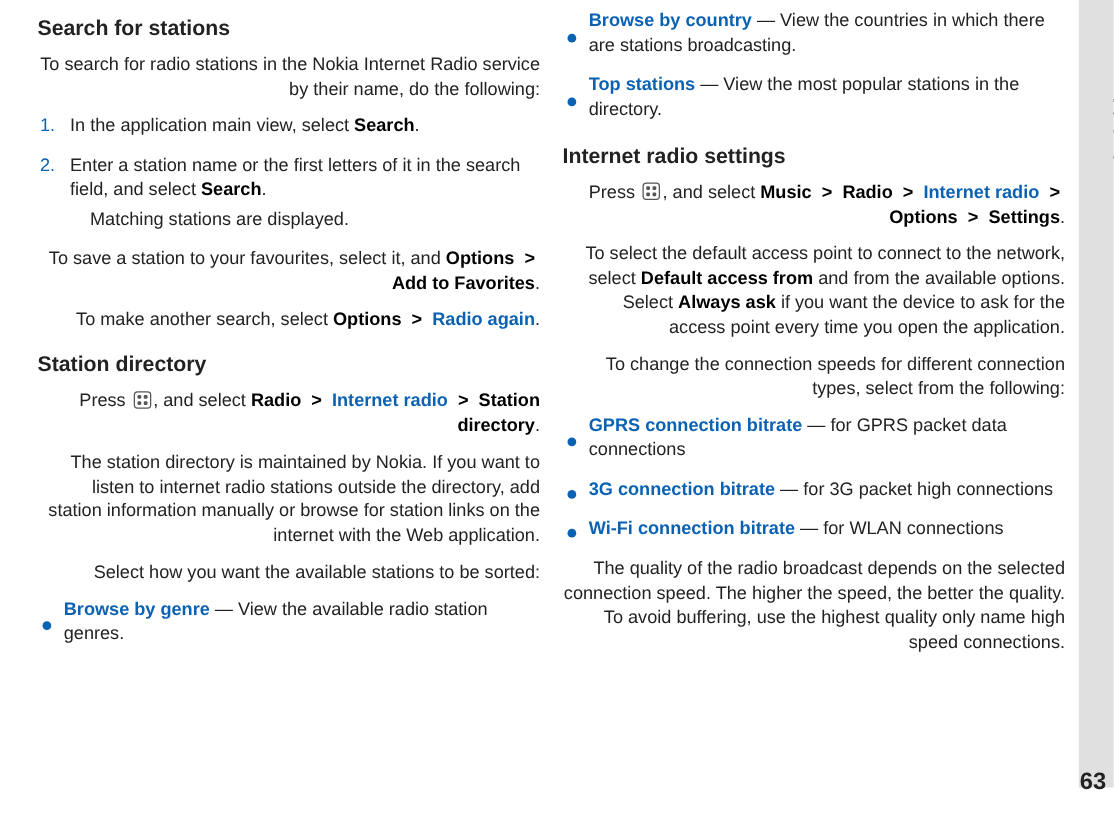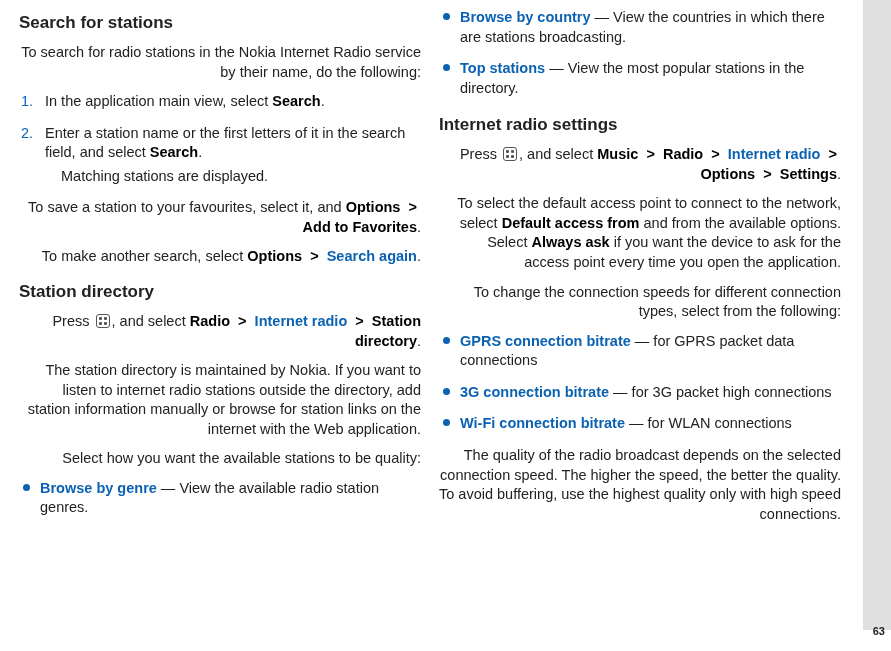--- a/index.html
+++ b/index.html
@@ -9,42 +9,42 @@
     font-family: Arial, Helvetica, sans-serif;
     font-size: 14.5px;
     line-height: 1.35;
     color: #222;
     background: #fff;
     position: relative;
     overflow: hidden;
   }
   .page {
     display: flex;
-    padding: 8px 12px 8px 19px;
+    padding: 8px 12px 8px 30px;
     gap: 18px;
   }
   .col {
     width: 402px;
     display: flex;
     flex-direction: column;
     gap: 8px;
   }
   h2 {
     font-size: 17px;
     font-weight: bold;
     margin-top: 4px;
   }
   .para { margin-bottom: 2px; text-align: right; }
   .step { display: flex; gap: 8px; margin-bottom: 4px; padding-left: 2px; }
   .step-num { color: #0b62b3; min-width: 16px; }
   .step-body { flex: 1; }
   .gray { color: #000000; font-weight: bold; }
   .blue { color: #0b62b3; font-weight: bold; }
   .sep { color: #999; font-weight: normal; }
-  .bullet-item { display: flex; gap: 10px; margin-bottom: 4px; padding-left: 4px; }
+  .bullet-item { display: flex; gap: 10px; margin-bottom: 4px; padding-left: 4px; align-items: center; }
   .bullet-dot {
     width: 7px; height: 7px; border-radius: 50%;
     background: #0b62b3; flex-shrink: 0; margin-top: 5px;
   }
   .bullet-body { flex: 1; }
   .icon-menu {
     display: inline-block;
     width: 14px; height: 14px;
     border: 1.5px solid #555;
     border-radius: 3px;
@@ -76,21 +76,21 @@
     transform: rotate(-90deg);
     transform-origin: right top;
     font-size: 17px;
     font-weight: bold;
     white-space: nowrap;
   }
   .page-num {
     position: absolute;
     right: 6px;
     bottom: 12px;
-    font-size: 11px;
+    font-size: 19px;
     font-weight: bold;
   }
   .substep { margin-left: 24px; margin-top: 4px; }
 </style>
 </head>
 <body>
 
 <div class="side-tab"></div>
 <div class="side-text">Music folder</div>
 <div class="page-num">63</div>
@@ -115,31 +115,31 @@
         <div class="substep" style="margin-left:16px;">Matching stations are displayed.</div>
       </div>
     </div>
 
 
     <div class="para">
       <span>To save a station to your favourites, select it, and </span><span class="gray">Options</span><span class="sep"> &nbsp;</span><span class="gray">&gt;</span><span class="sep">&nbsp; </span><span class="gray">Add to Favorites</span><span>.</span>
     </div>
 
     <div class="para">
-      <span>To make another search, select </span><span class="gray">Options</span><span class="sep"> &nbsp;</span><span class="gray">&gt;</span><span class="sep">&nbsp; </span><span class="blue">Search again</span><span>.</span>
+      <span>To make another search, select </span><span class="gray">Options</span><span class="sep"> &nbsp;</span><span class="gray">&gt;</span><span class="sep">&nbsp; </span><span class="blue">Radio again</span><span>.</span>
     </div>
 
     <h2>Station directory</h2>
 
     <div class="para">
       <span>Press </span><span class="icon-menu"></span><span>, and select </span><span class="gray">Radio</span><span class="sep"> &nbsp;</span><span class="gray">&gt;</span><span class="sep">&nbsp; </span><span class="blue">Internet radio</span><span class="sep"> &nbsp;</span><span class="gray">&gt;</span><span class="sep">&nbsp; </span><span class="gray">Station directory</span><span>.</span>
     </div>
 
     <div class="para">The station directory is maintained by Nokia. If you want to listen to internet radio stations outside the directory, add station information manually or browse for station links on the internet with the Web application.</div>
-    <div class="para">Select how you want the available stations to be quality:</div>
+    <div class="para">Select how you want the available stations to be sorted:</div>
 
     <div class="bullet-item">
       <div class="bullet-dot"></div>
       <div class="bullet-body">
         <span class="blue">Browse by genre</span><span>  — View the available radio station genres.</span>
       </div>
     </div>
   </div>
 
   <div class="col">
@@ -180,16 +180,16 @@
         <span class="blue">3G connection bitrate</span><span>  — for 3G packet high connections</span>
       </div>
     </div>
     <div class="bullet-item">
       <div class="bullet-dot"></div>
       <div class="bullet-body">
         <span class="blue">Wi-Fi connection bitrate</span><span>  — for WLAN connections</span>
       </div>
     </div>
 
-    <div class="para">The quality of the radio broadcast depends on the selected connection speed. The higher the speed, the better the quality. To avoid buffering, use the highest quality only with high speed connections.</div>
+    <div class="para">The quality of the radio broadcast depends on the selected connection speed. The higher the speed, the better the quality. To avoid buffering, use the highest quality only name high speed connections.</div>
   </div>
 
 </div>
 
 </body></html>

